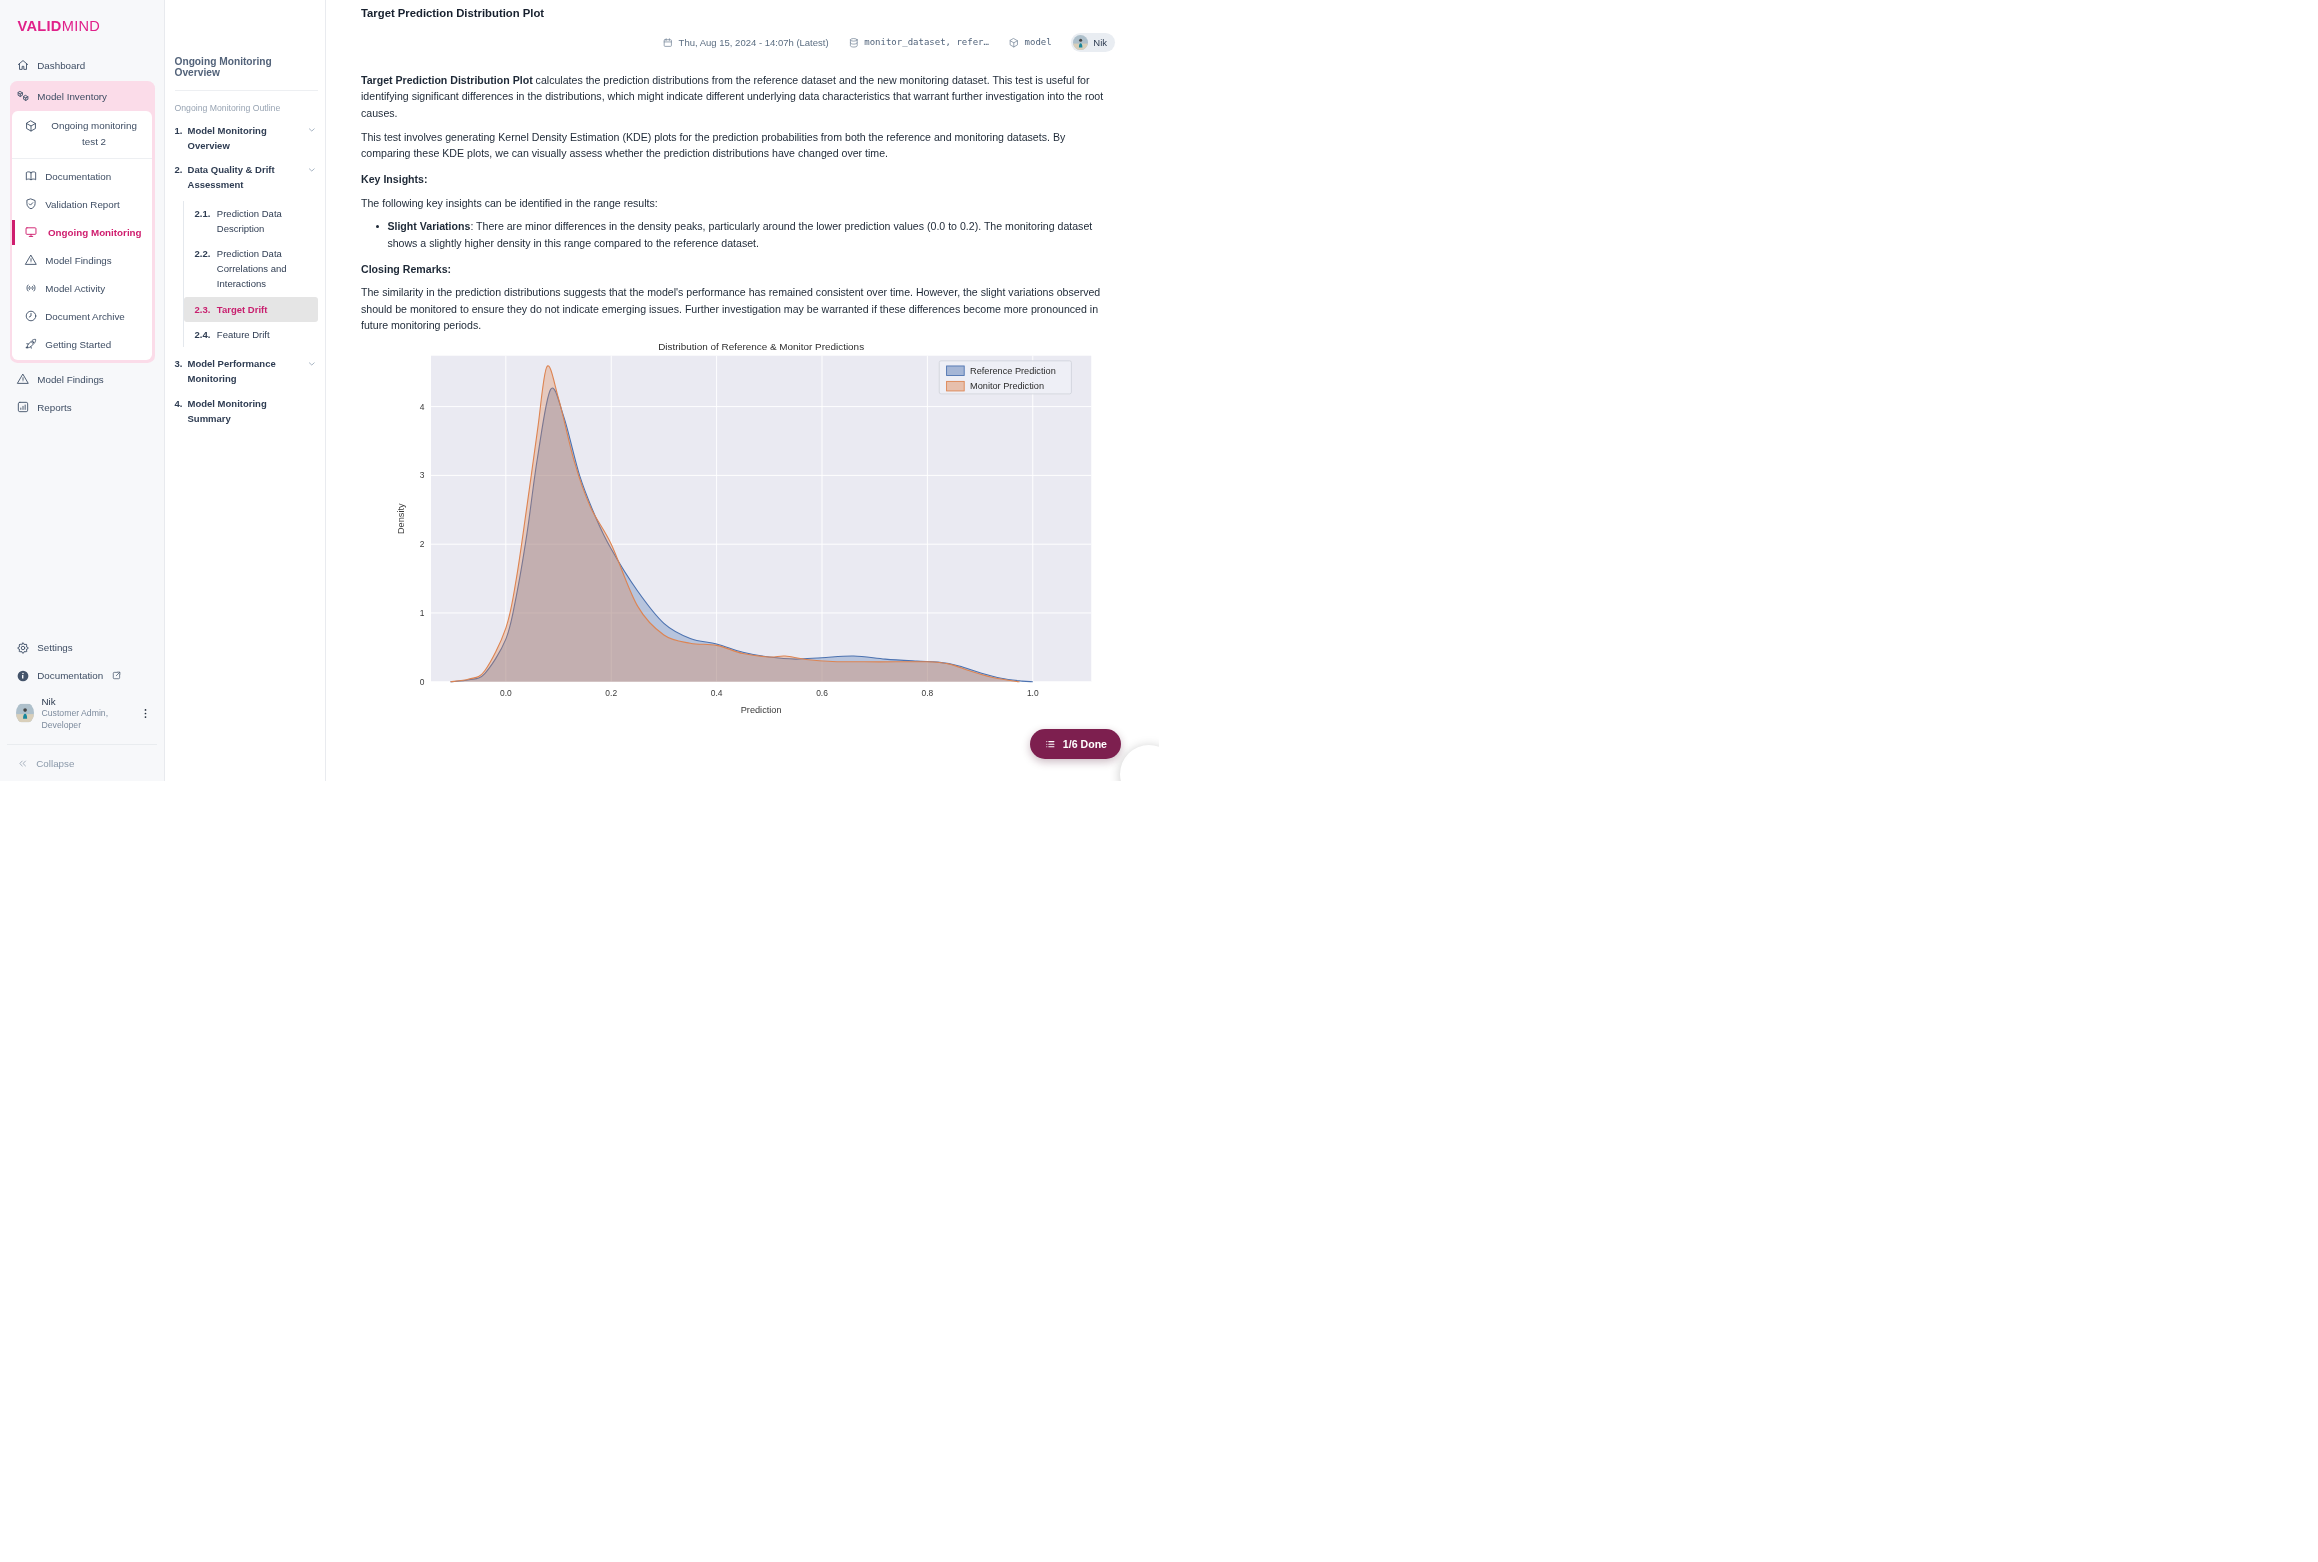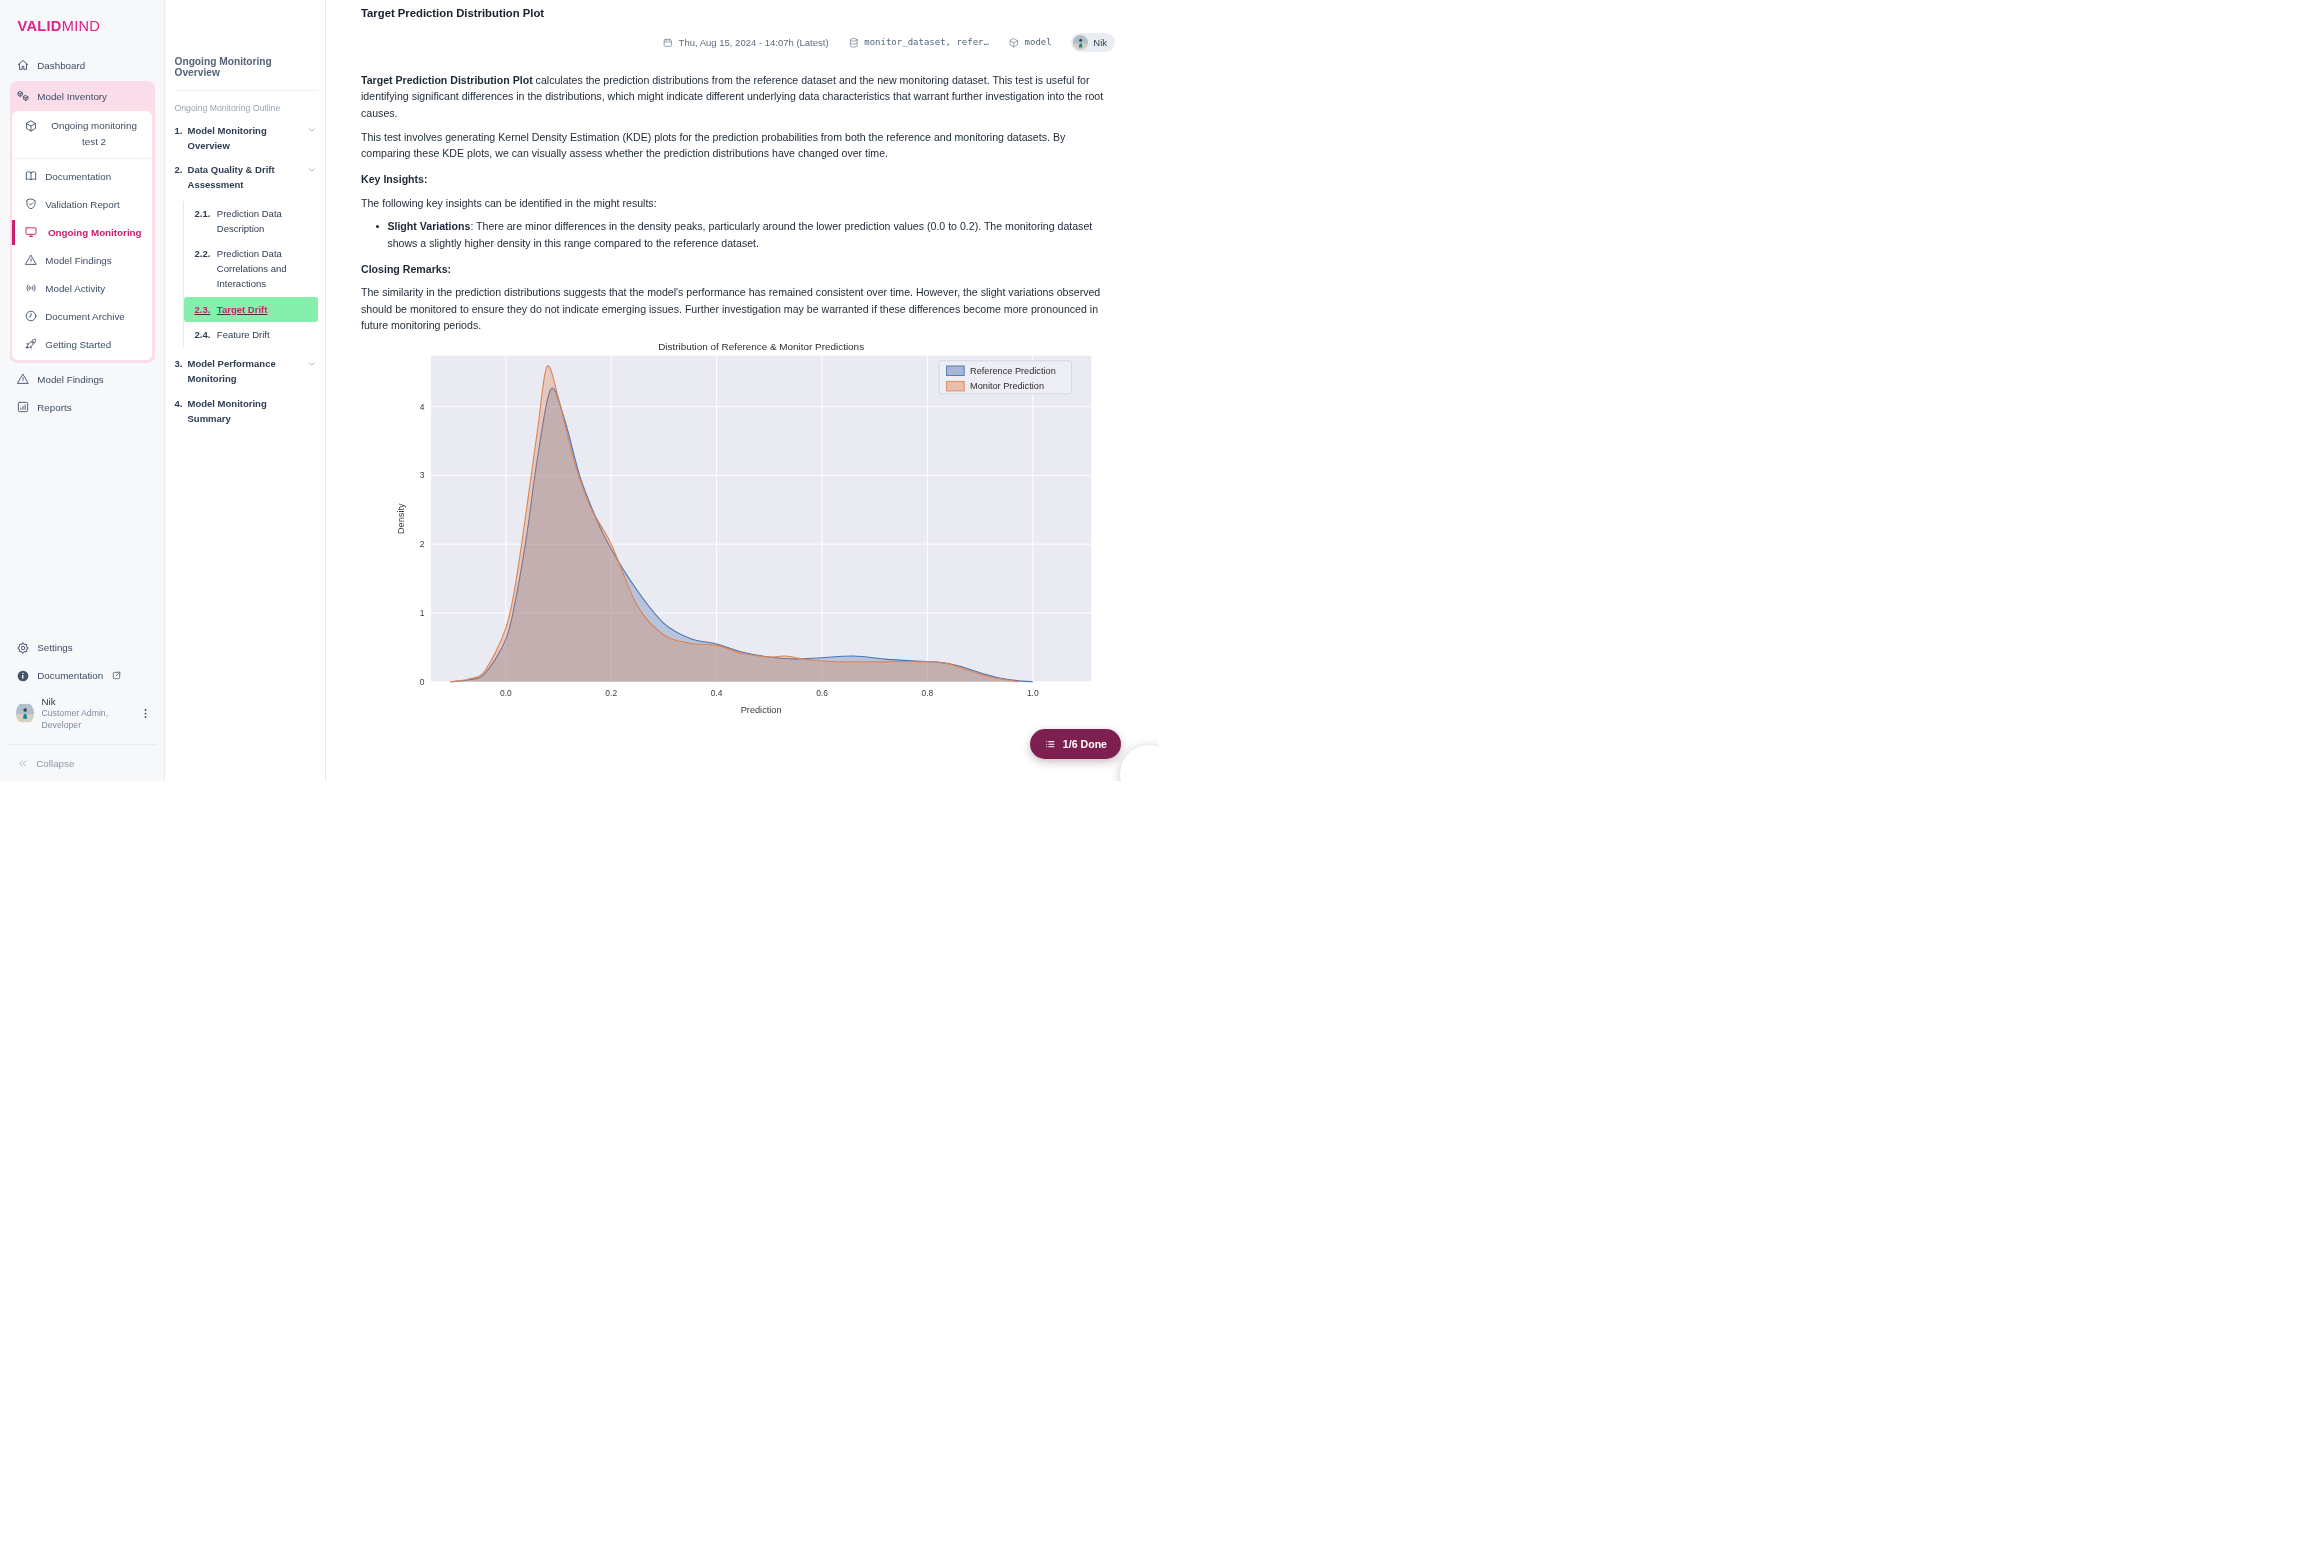--- a/index.html
+++ b/index.html
@@ -61,21 +61,21 @@
   .outline-sec { margin-top:12.4px; font-size:8.7px; font-weight:500; color:#98a4b3; }
   .ol-list { margin-top:2.9px; }
   .ol-item { position:relative; display:flex; gap:5.1px; margin-top:9.5px; font-size:9.5px; line-height:15px; color:#2e3c52; cursor:pointer; padding-right:16px; }
   .ol-item .ol-num { font-weight:700; }
   .ol-item .ol-label { font-weight:600; }
   .chev { position:absolute; right:0; top:1.5px; width:11.6px; height:11.6px; color:#8fa0b2; cursor:pointer; }
   .sub-group { border-left:1.5px solid #e4e8ed; margin:8.7px 0 7.3px 8px; }
   .sub-item { display:flex; gap:6.5px; padding:5.1px 4.4px 5.1px 11px; margin-top:0; font-size:9.5px; line-height:15px; color:#2e3c52; cursor:pointer; }
   .sub-item .ol-num { font-weight:700; }
   .sub-item .ol-label { font-weight:500; }
-  .sub-item.active { background:#86efac; border-radius:2.9px;text-decoration:underline; }
+  .sub-item.active { background:#e5e5e5; border-radius:2.9px; }
   .sub-item.active .ol-num, .sub-item.active .ol-label { color:#c81e6e; }
   .sub-item.active .ol-label { font-weight:700; }
 
   
   .main { flex:1; position:relative; padding:7.3px 44px 0 35px; overflow:hidden; }
   .page-title { font-size:11.3px; font-weight:700; color:#17202e; }
   .meta-row { display:flex; justify-content:flex-end; align-items:center; gap:19px; margin-top:14px; color:#5c6e82; font-size:9.5px; }
   .meta-item { display:flex; align-items:center; gap:5.1px; cursor:pointer; white-space:nowrap; }
   .meta-item .ic { width:11.6px; height:11.6px; color:#7a8a9c; }
   .mono { font-family:"DejaVu Sans Mono", monospace; font-size:9px; color:#52647b; }
@@ -391,21 +391,21 @@
           </svg>
         </span>
       <span>Nik</span>
     </div>
   </div>
 
   <div class="content" id="content-blocks">
       <p class="md-p"><strong>Target Prediction Distribution Plot</strong><span> calculates the prediction distributions from the reference dataset and the new monitoring dataset. This test is useful for identifying significant differences in the distributions, which might indicate different underlying data characteristics that warrant further investigation into the root causes.</span></p>
       <p class="md-p"><span>This test involves generating Kernel Density Estimation (KDE) plots for the prediction probabilities from both the reference and monitoring datasets. By comparing these KDE plots, we can visually assess whether the prediction distributions have changed over time.</span></p>
       <p class="md-h">Key Insights:</p>
-      <p class="md-p"><span>The following key insights can be identified in the might results:</span></p>
+      <p class="md-p"><span>The following key insights can be identified in the range results:</span></p>
       <ul class="md-ul">
         <li><strong>Slight Variations</strong><span>: There are minor differences in the density peaks, particularly around the lower prediction values (0.0 to 0.2). The monitoring dataset shows a slightly higher density in this range compared to the reference dataset.</span></li>
       </ul>
       <p class="md-h">Closing Remarks:</p>
       <p class="md-p"><span>The similarity in the prediction distributions suggests that the model's performance has remained consistent over time. However, the slight variations observed should be monitored to ensure they do not indicate emerging issues. Further investigation may be warranted if these differences become more pronounced in future monitoring periods.</span></p>
     </div>
 
   <div class="chart-wrap">
     <svg id="kde-chart" width="747" height="374" viewBox="0 0 1026 514">
         <rect x="95" y="20" width="899" height="444" fill="#eaeaf2"></rect>

